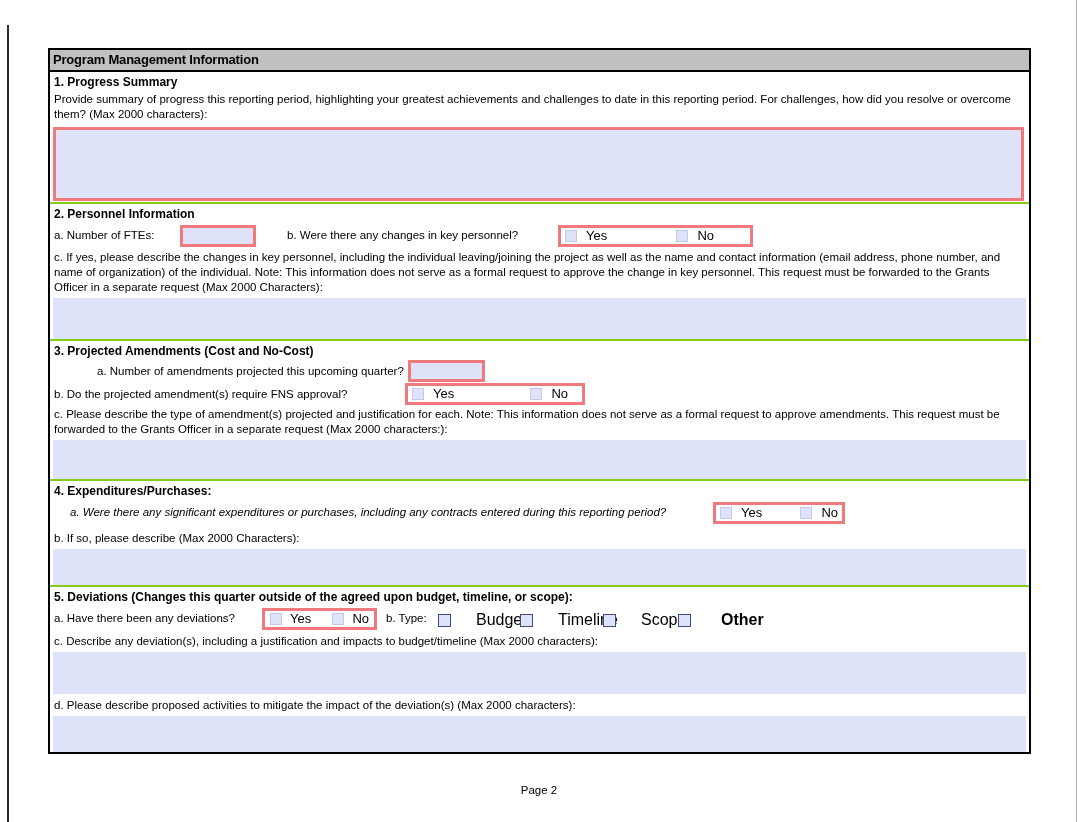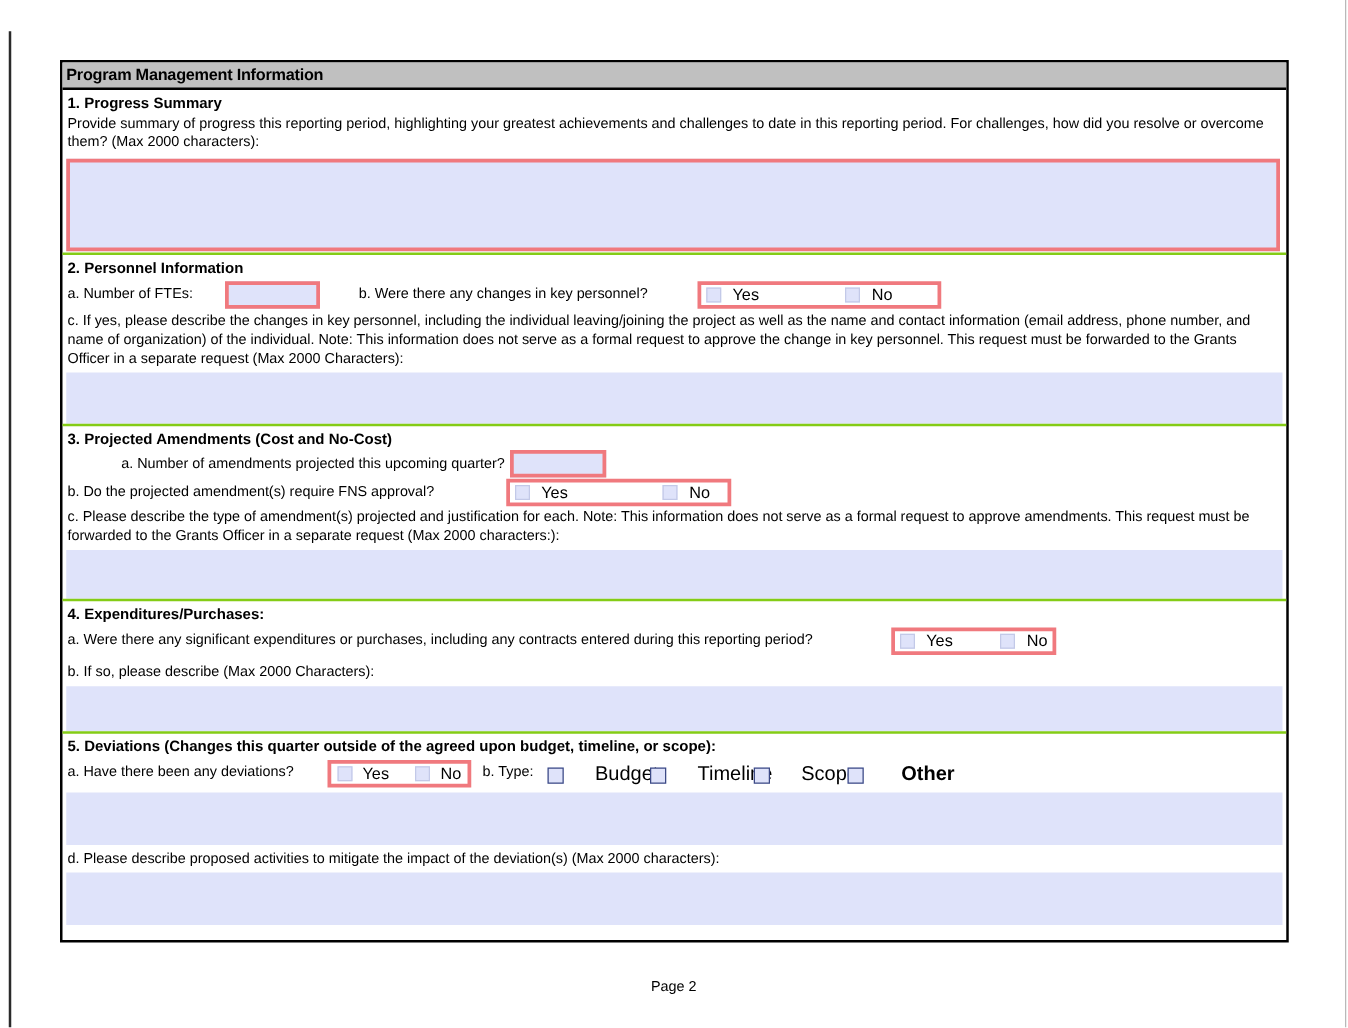--- a/index.html
+++ b/index.html
@@ -147,21 +147,21 @@
         </span>
       </span>
     </div>
     <div class="desc">c. Please describe the type of amendment(s) projected and justification for each. Note: This information does not serve as a formal request to approve amendments. This request must be forwarded to the Grants Officer in a separate request (Max 2000 characters:):</div>
     <div class="valuebox vb-44" role="textbox"></div>
   </div>
 
   <div class="section s4">
     <div class="sec-title">4. Expenditures/Purchases:</div>
     <div class="row">
-      <span class="rlabel" style="left:0;">a. Were there any significant expenditures or purchases, including any contracts entered during this reporting period?</span>
+      <span class="rlabel" style="left:16px;font-style:italic;">a. Were there any significant expenditures or purchases, including any contracts entered during this reporting period?</span>
       <span class="yesno" style="left:663px; width:132px;">
         <span class="pair">
           <span class="cb"></span>
           <span class="yn-lbl">Yes</span>
         </span>
         <span class="pair pair2" style="margin-right:4px;">
           <span class="cb"></span>
           <span class="yn-lbl">No</span>
         </span>
       </span>
@@ -195,20 +195,21 @@
       </span>
       <span class="type-option" style="left:553px;">
         <span class="tcb"></span>
         <span class="t-lbl">Scope</span>
       </span>
       <span class="type-option" style="left:628px;font-weight:bold;">
         <span class="tcb"></span>
         <span class="t-lbl" style="margin-left:13px;">Other</span>
       </span>
     </div>
+    <div class="desc" style="margin-top:3px;">c. Describe any deviation(s), including a justification and impacts to budget/timeline (Max 2000 characters):</div>
     <div class="valuebox vb-42" role="textbox"></div>
     <div class="desc" style="margin-top:4px;">d. Please describe proposed activities to mitigate the impact of the deviation(s) (Max 2000 characters):</div>
     <div class="valuebox vb-42" role="textbox"></div>
   </div>
 
 </div>
 
 <div class="footer">Page 2</div>
 
 </body></html>

